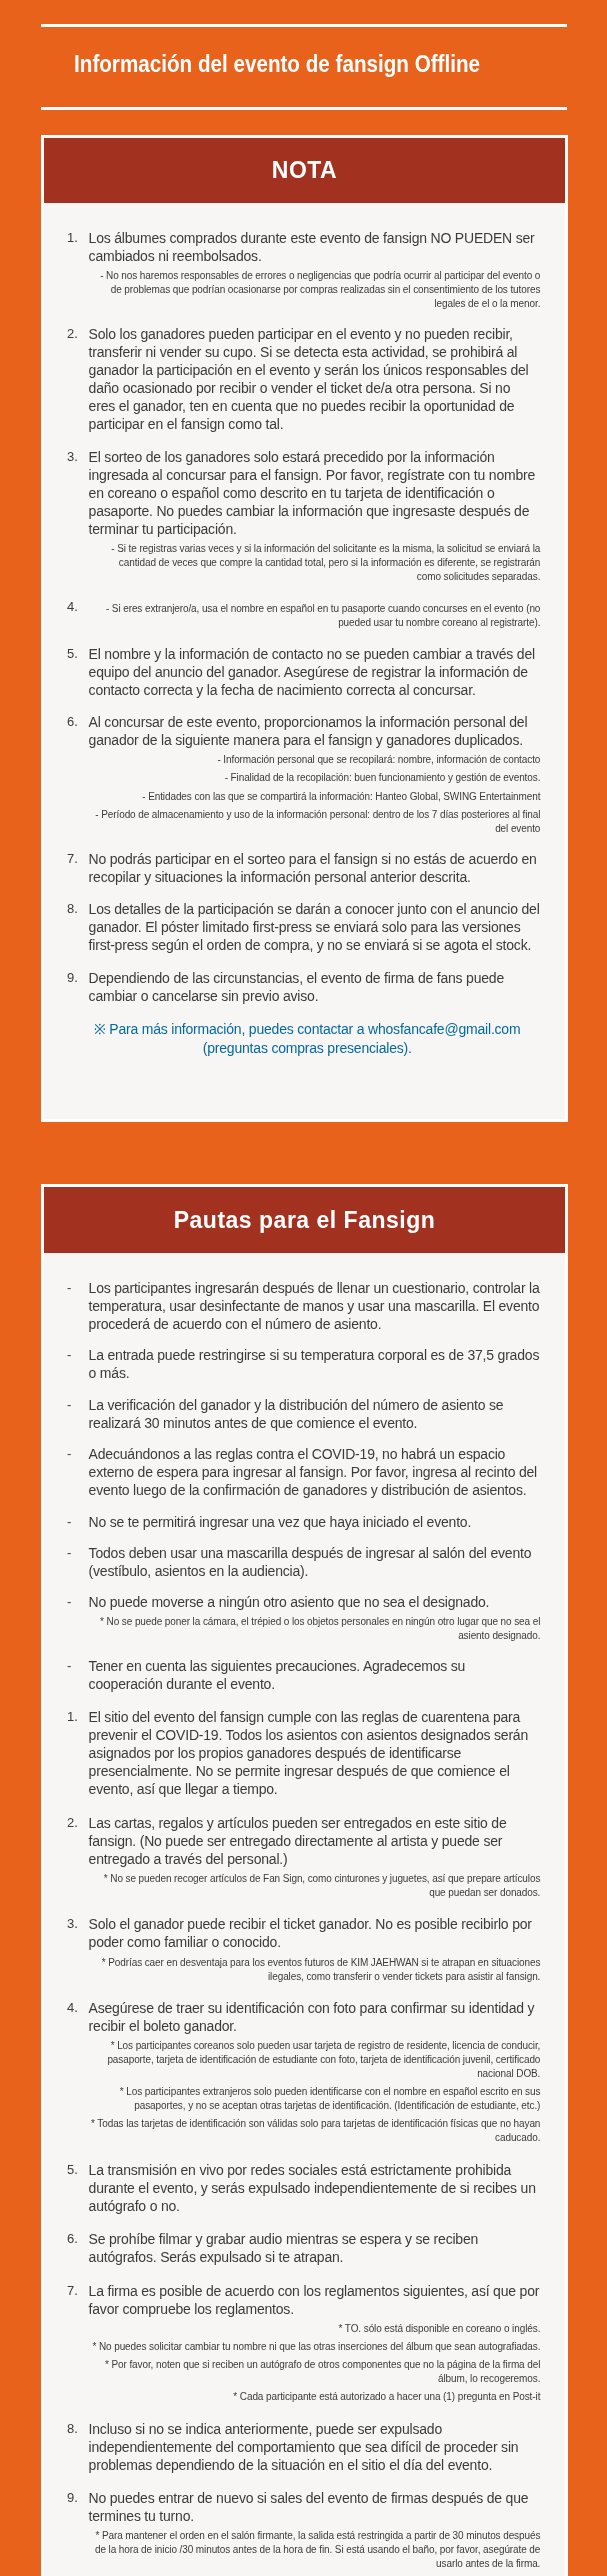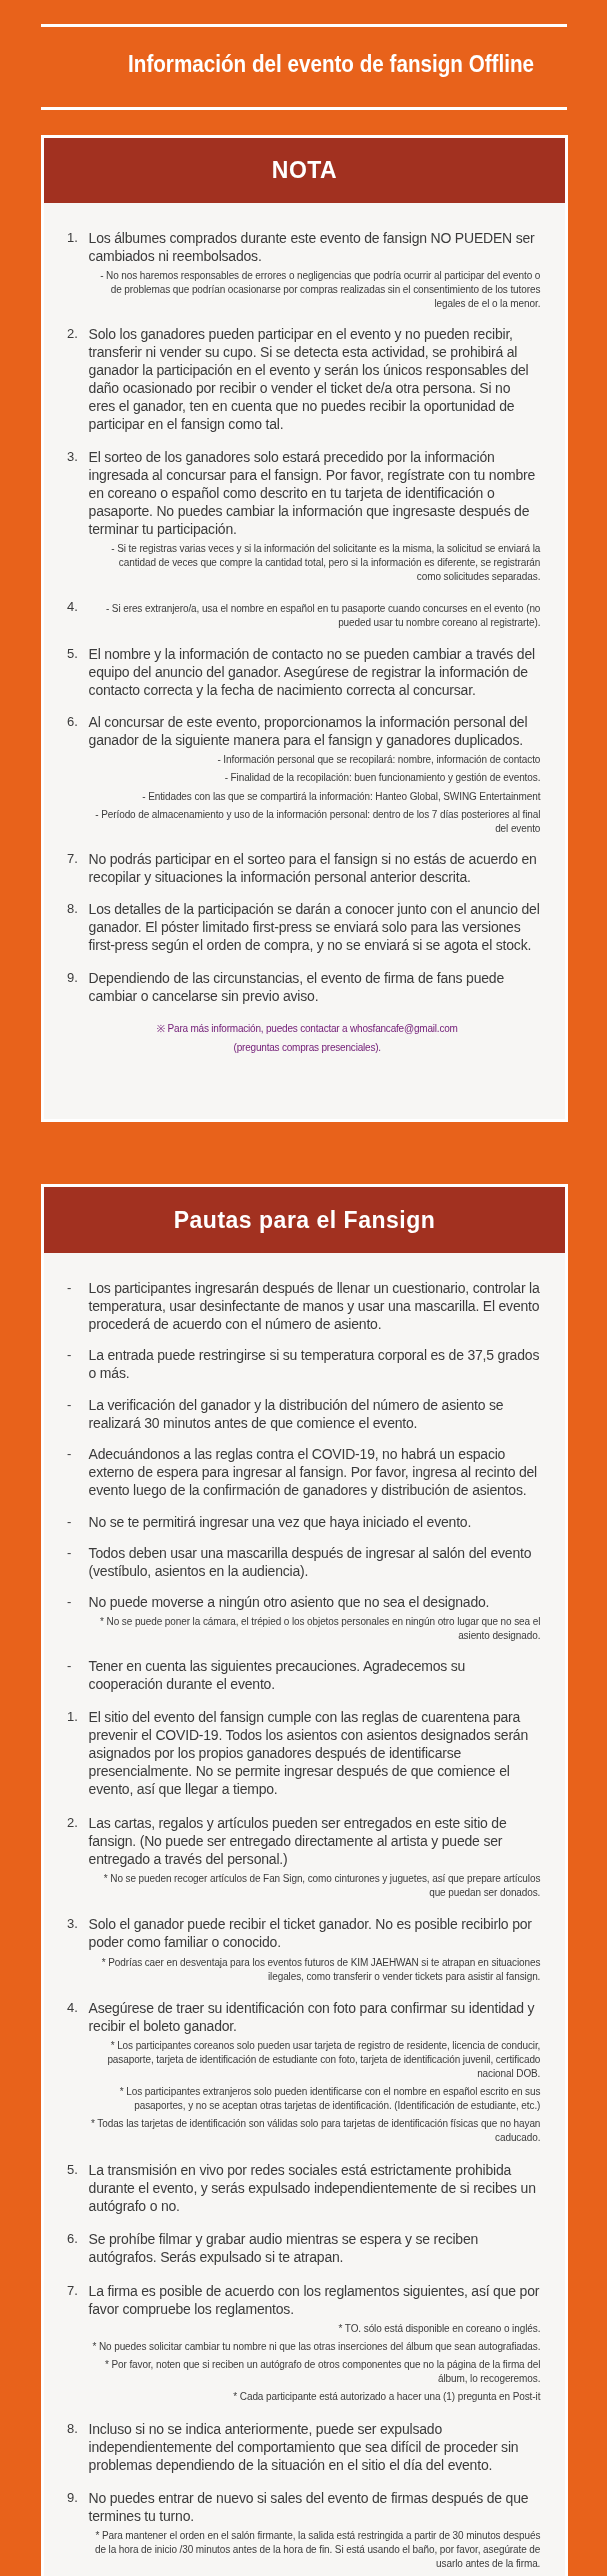--- a/index.html
+++ b/index.html
@@ -7,21 +7,21 @@
     width:608px;height:2618px;position:relative;
     background:#E8621B;
     font-family:"Liberation Sans", sans-serif;
     -webkit-font-smoothing:antialiased;
   }
   .rule{position:absolute;left:41px;width:526px;height:3.1px;background:#FFFFFF;}
   #rule-top{top:24px;}
   #rule-bottom{top:107px;}
   .page-title{
     position:absolute;top:50px;left:41px;width:526px;
-    text-align:right;color:#FFFFFF;font-size:24px;font-weight:700;
+    text-align:left;color:#FFFFFF;font-size:24px;font-weight:700;
     margin:0;white-space:nowrap;
   }
   .page-title .squeeze{display:inline-block;transform:scaleX(0.86);transform-origin:center;}
   .card{
     position:absolute;left:41px;width:527px;box-sizing:border-box;
     background:#F7F6F4;border:3.1px solid #FFFFFF;overflow:hidden;
   }
   #card-nota{top:135px;height:987px;}
   #card-pautas{top:1184px;height:1840px;}
   .card-header{
@@ -36,22 +36,22 @@
   .num{flex:0 0 21.6px;font-size:13px;line-height:18px;color:#3B3B3B;}
   .ibody{flex:1;min-width:0;padding-right:7.2px;}
   .main{margin:0;font-size:14px;line-height:18px;color:#3B3B3B;letter-spacing:-0.2px;}
   .note{margin:4.1px 0 0;font-size:10px;line-height:14px;color:#3B3B3B;
         padding-left:5.7px;text-indent:-5.7px;letter-spacing:-0.1px;text-align:right;}
   .list.numbered-a .row{margin-bottom:14.4px;}
   .list.bullets .row{margin-bottom:13.4px;}
   .list.numbered-b .row{margin-bottom:15.5px;}
   .list.numbered-b{margin-top:15.5px;}
   .contact-note{
-    margin:15.5px 0 0;text-align:center;color:#701a75;
-    font-size:10px;line-height:18.5px;white-space:pre-line;letter-spacing:-0.2px;
+    margin:15.5px 0 0;text-align:center;color:#0369a1;
+    font-size:14px;line-height:18.5px;white-space:pre-line;letter-spacing:-0.2px;
   }
 </style>
 </head>
 <body>
 
 <div class="rule" id="rule-top"></div>
 <h1 class="page-title"><span class="squeeze">Información del evento de fansign Offline</span></h1>
 <div class="rule" id="rule-bottom"></div>
 
 <section class="card" id="card-nota">

